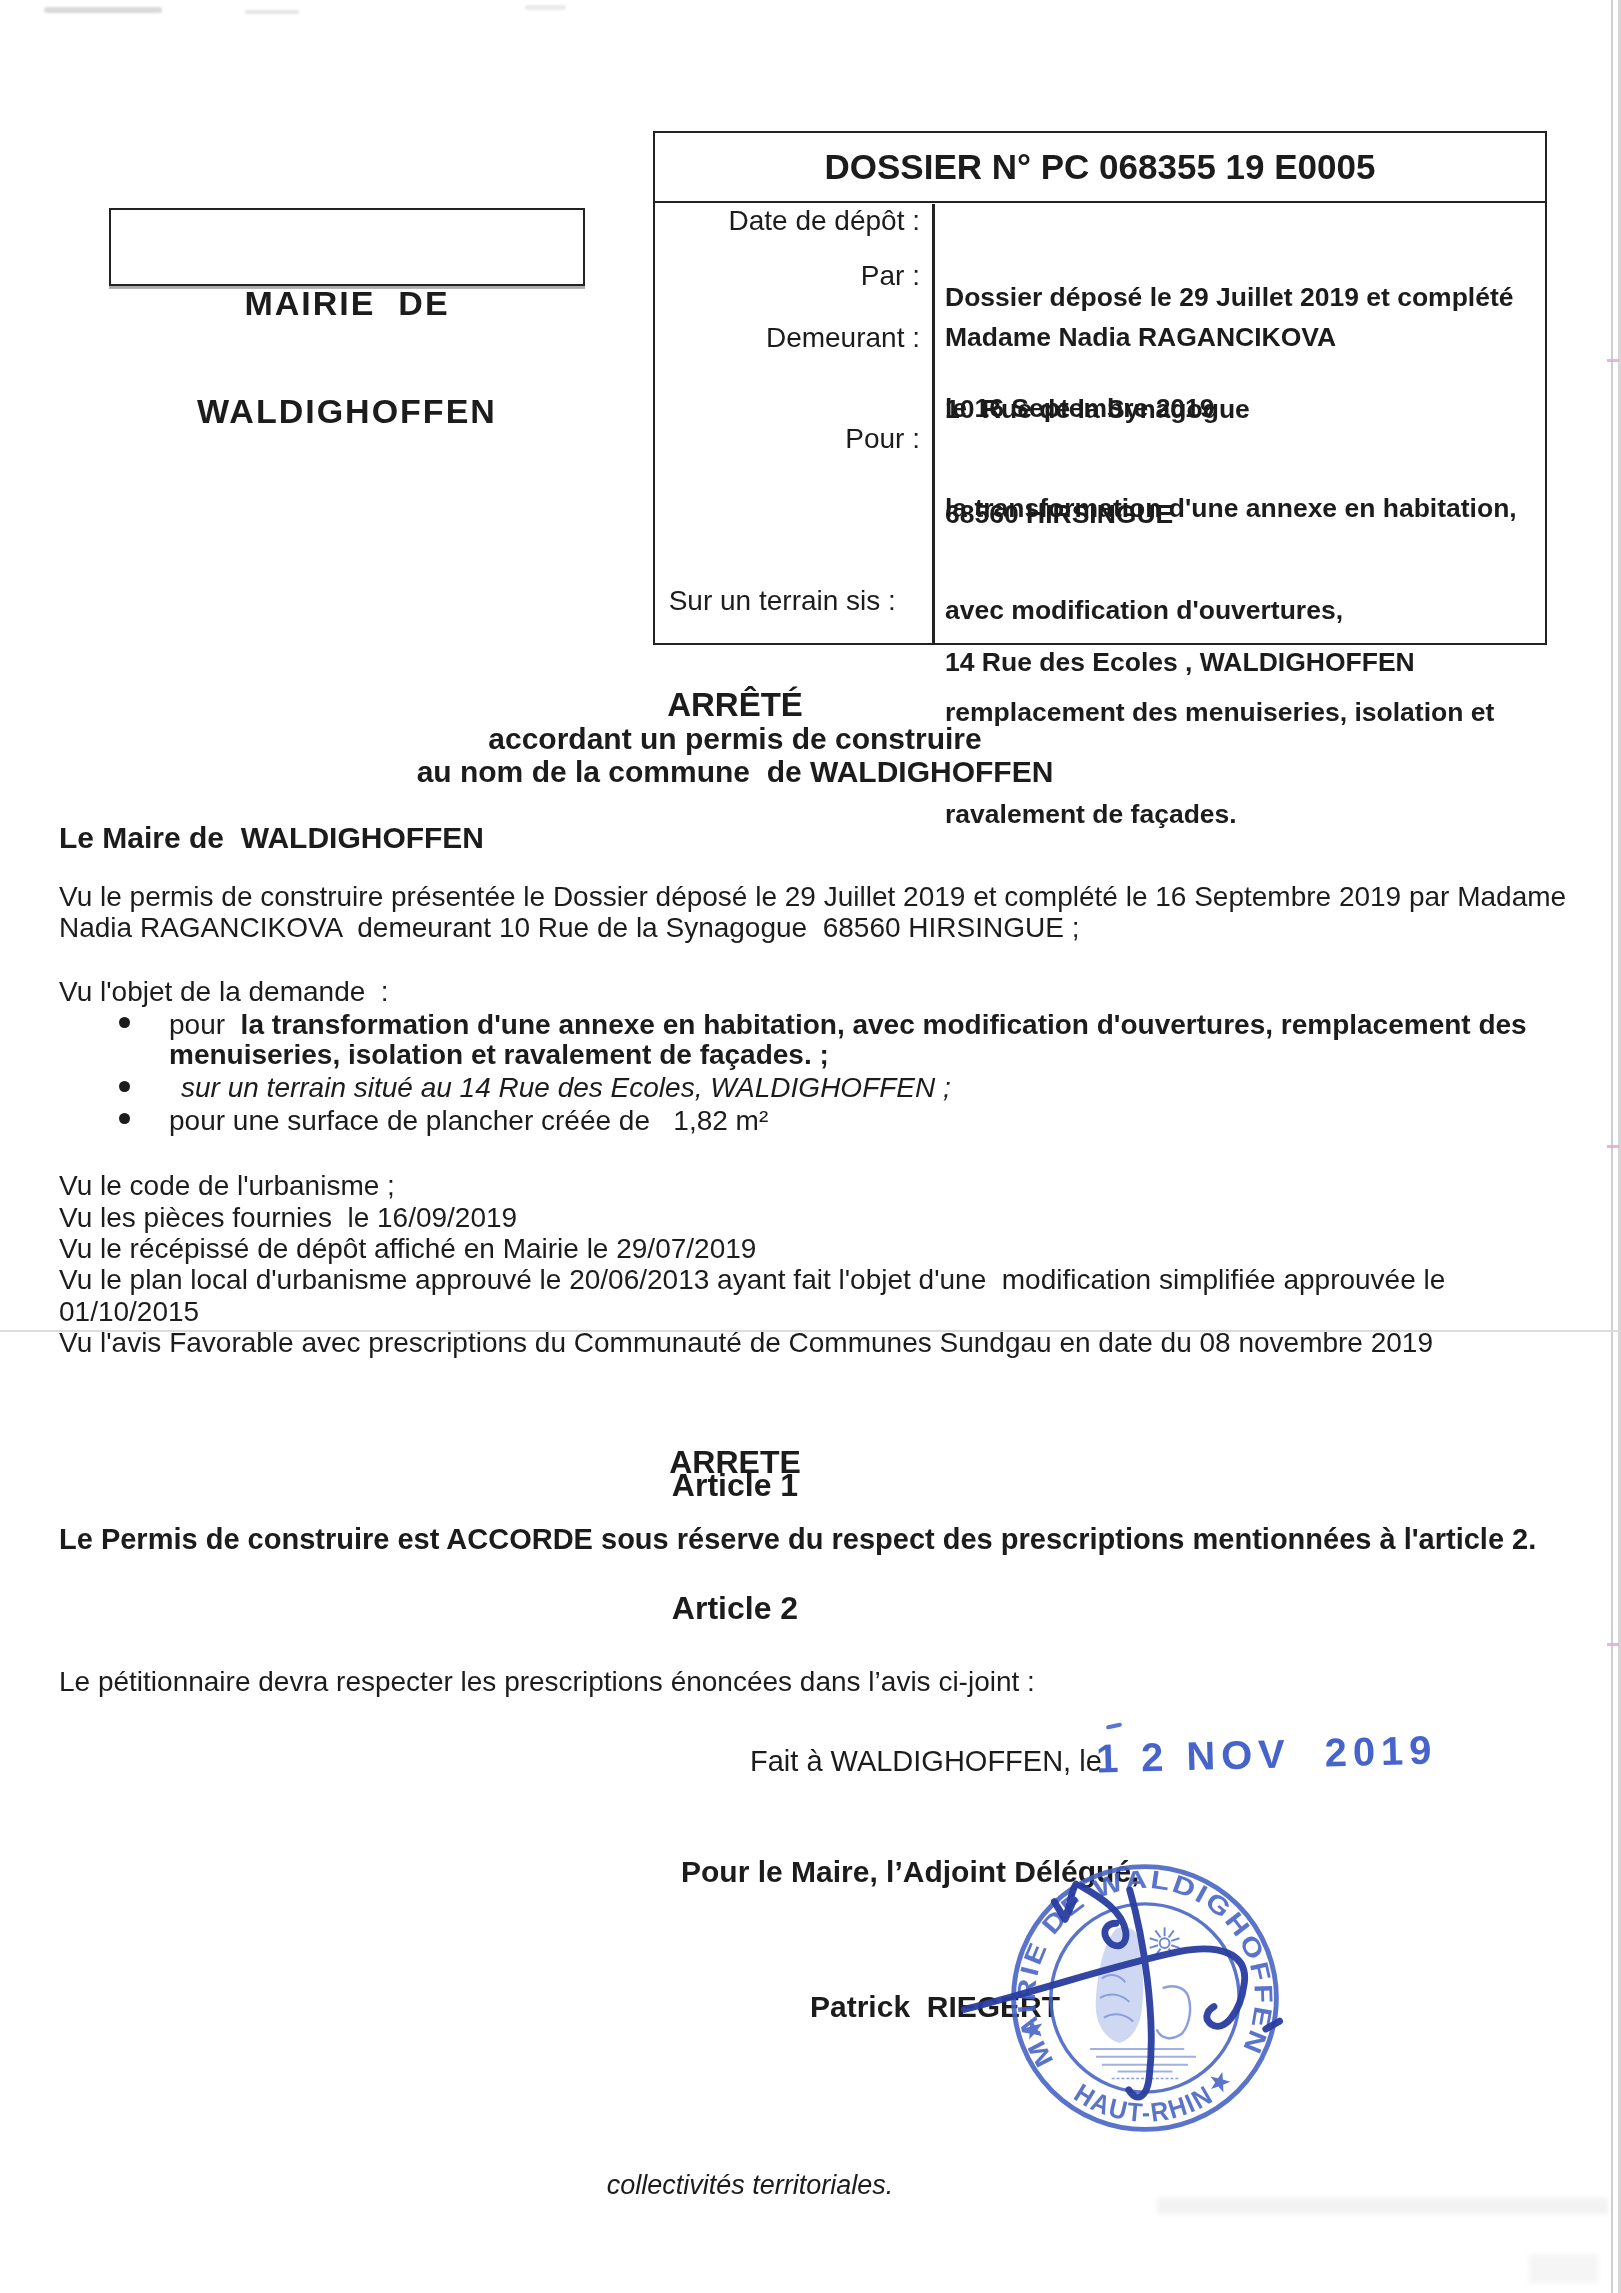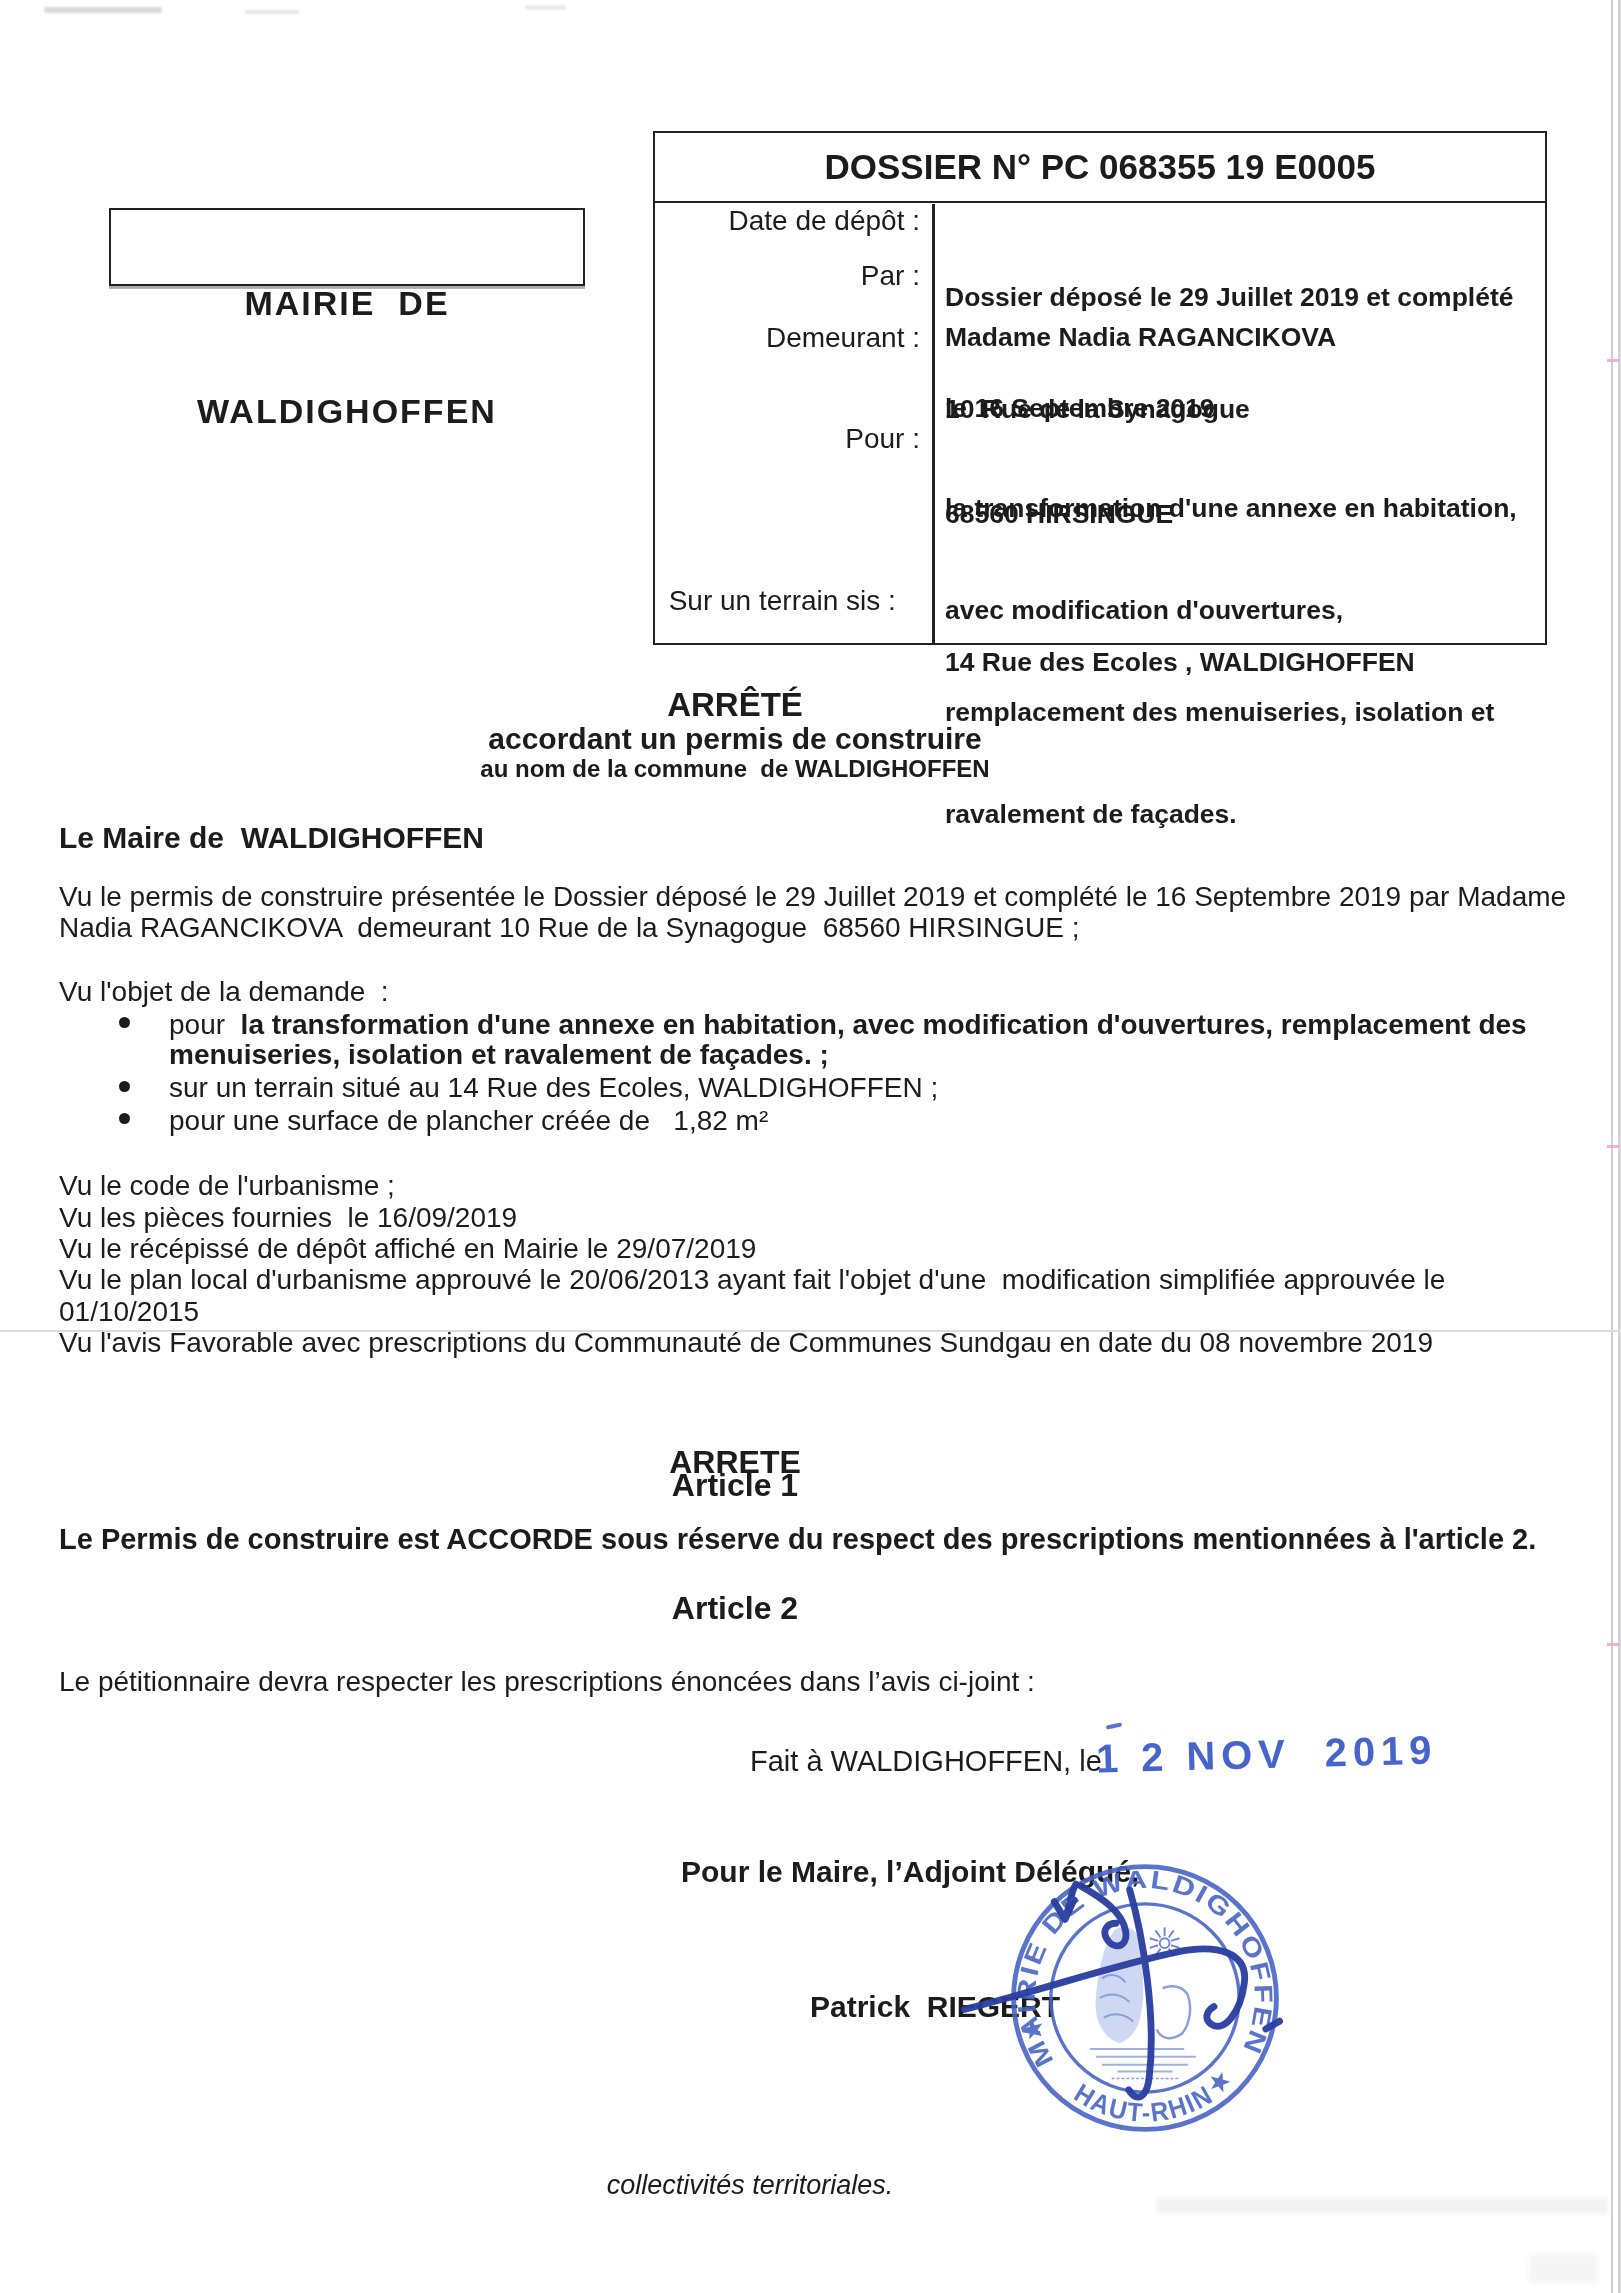--- a/index.html
+++ b/index.html
@@ -126,35 +126,35 @@
         <div class="tlabel left">Sur un terrain sis :</div>
         <div class="tvalue">
           <div>14 Rue des Ecoles , WALDIGHOFFEN</div>
         </div>
       </div>
     </div>
   </div>
 
   <div class="t center b" style="top:686px;font-size:33px;">ARRÊTÉ</div>
   <div class="t center b" style="top:722px;font-size:30px;">accordant un permis de construire</div>
-  <div class="t center b" style="top:755px;font-size:24px;">au nom de la commune  de WALDIGHOFFEN</div>
+  <div class="t center b" style="top:755px;font-size:30px;">au nom de la commune  de WALDIGHOFFEN</div>
 
   <div class="t b" style="left:59px;top:821px;font-size:30px;">Le Maire de  WALDIGHOFFEN</div>
 
   <div class="t body-text" style="left:59px;top:881px;">Vu le permis de construire présentée le Dossier déposé le 29 Juillet 2019 et complété le 16 Septembre 2019 par Madame</div>
   <div class="t body-text" style="left:59px;top:912px;">Nadia RAGANCIKOVA  demeurant 10 Rue de la Synagogue  68560 HIRSINGUE ;</div>
 
   <div class="t body-text" style="left:59px;top:976px;">Vu l'objet de la demande  :</div>
 
   <div class="bullet-dot" style="left:119px;top:1017px;"></div>
   <div class="t body-text" style="left:169px;top:1009px;"><span>pour  </span><span class="b">la transformation d'une annexe en habitation, avec modification d'ouvertures, remplacement des</span></div>
   <div class="t body-text b" style="left:169px;top:1039px;">menuiseries, isolation et ravalement de façades. ;</div>
 
   <div class="bullet-dot" style="left:119px;top:1081px;"></div>
-  <div class="t body-text" style="left:169px;top:1072px;">sur un terrain situé au 14 Rue des Ecoles, WALDIGHOFFEN ;</div>
+  <div class="t body-text" style="left:181px;top:1072px;font-style:italic;">sur un terrain situé au 14 Rue des Ecoles, WALDIGHOFFEN ;</div>
 
   <div class="bullet-dot" style="left:119px;top:1113px;"></div>
   <div class="t body-text" style="left:169px;top:1105px;">pour une surface de plancher créée de   1,82 m²</div>
 
   <div class="t body-text" style="left:59px;top:1170px;">Vu le code de l'urbanisme ;</div>
   <div class="t body-text" style="left:59px;top:1202px;">Vu les pièces fournies  le 16/09/2019</div>
   <div class="t body-text" style="left:59px;top:1233px;">Vu le récépissé de dépôt affiché en Mairie le 29/07/2019</div>
   <div class="t body-text" style="left:59px;top:1264px;">Vu le plan local d'urbanisme approuvé le 20/06/2013 ayant fait l'objet d'une  modification simplifiée approuvée le</div>
   <div class="t body-text" style="left:59px;top:1296px;">01/10/2015</div>
   <div class="t body-text" style="left:59px;top:1327px;">Vu l'avis Favorable avec prescriptions du Communauté de Communes Sundgau en date du 08 novembre 2019</div>

